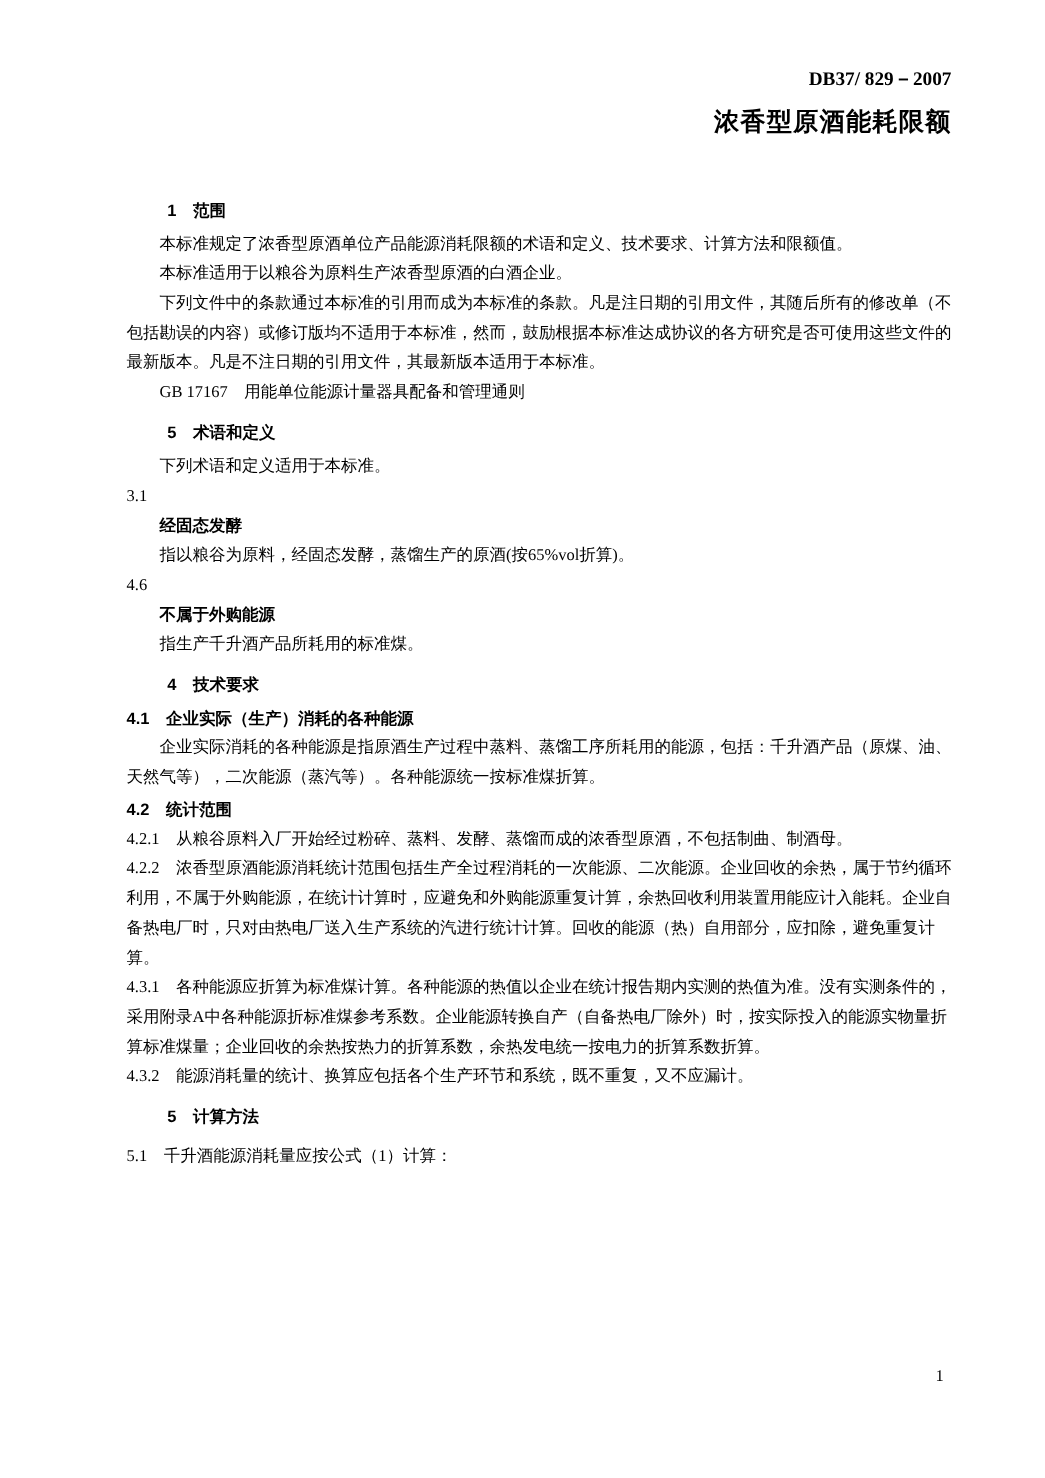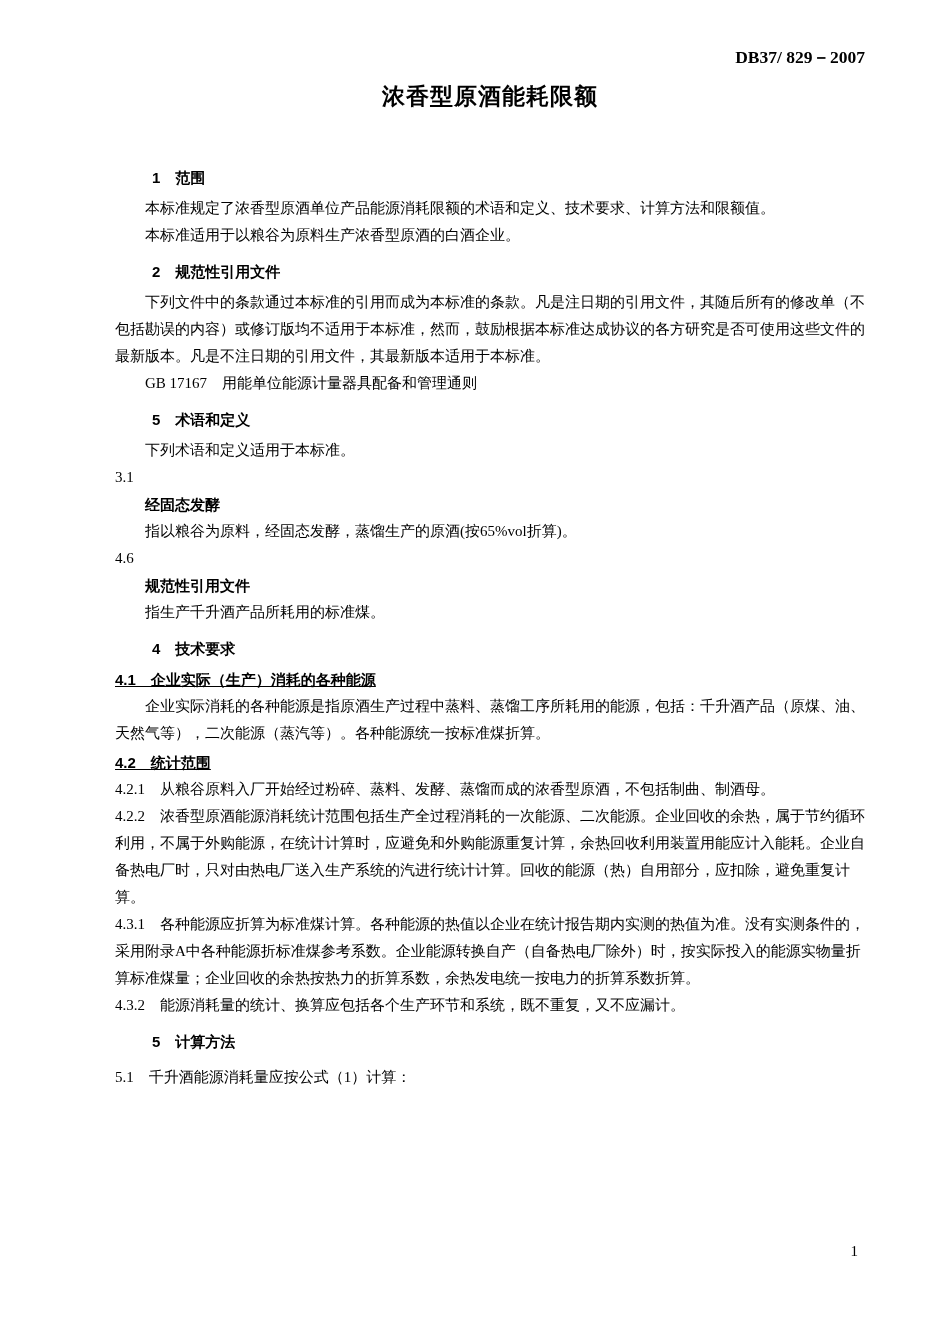--- a/index.html
+++ b/index.html
@@ -7,31 +7,31 @@
   body {
     width: 950px;
     height: 1344px;
     background: #ffffff;
     color: #000000;
     font-family: "Liberation Serif", "DejaVu Serif", serif;
     font-size: 15px;
     position: relative;
     overflow: hidden;
   }
-  .page { padding: 46px 85px 0 115px; }
+  .page { padding: 60px 85px 0 115px; }
 
   .doc-number {
     text-align: right;
     font-weight: bold;
     font-size: 17.5px;
     line-height: 23px;
     font-family: "Liberation Serif", "DejaVu Serif", serif;
   }
   .doc-title {
-    text-align: center;
+    text-align: right;
     font-weight: bold;
     font-size: 23px;
     line-height: 31px;
     margin-top: 12px;
     letter-spacing: 1px;
     font-family: "Liberation Sans", "DejaVu Sans", sans-serif;
   }
 
   .blk {
     line-height: 27px;
@@ -43,21 +43,20 @@
     font-weight: bold;
     margin-top: 9px;
     margin-bottom: 4px;
     margin-left: 37px;
   }
   .blk.h1:first-child { margin-top: 52px; }
   .blk.h2 {
     font-family: "Liberation Sans", "DejaVu Sans", sans-serif;
     font-weight: bold;
     margin-top: 2px;
-    text-decoration: underline;
   }
   .blk.para { text-indent: 2em; }
   .blk.ref { padding-left: 2em; }
   .blk.clause { }
   .blk.term {
     padding-left: 2em;
     font-weight: bold;
     font-family: "Liberation Sans", "DejaVu Sans", sans-serif;
   }
   .blk.def { padding-left: 2em; }
@@ -75,30 +74,29 @@
 </head>
 <body>
 
 <div class="page">
   <div class="doc-number">DB37/ 829－2007</div>
   <div class="doc-title">浓香型原酒能耗限额</div>
   <div>
       <div class="blk h1">1　范围</div>
       <div class="blk para">本标准规定了浓香型原酒单位产品能源消耗限额的术语和定义、技术要求、计算方法和限额值。</div>
       <div class="blk para">本标准适用于以粮谷为原料生产浓香型原酒的白酒企业。</div>
-      <div class="blk h1">2　规范性引用文件</div>
       <div class="blk para">下列文件中的条款通过本标准的引用而成为本标准的条款。凡是注日期的引用文件，其随后所有的修改单（不包括勘误的内容）或修订版均不适用于本标准，然而，鼓励根据本标准达成协议的各方研究是否可使用这些文件的最新版本。凡是不注日期的引用文件，其最新版本适用于本标准。</div>
       <div class="blk ref">GB 17167　用能单位能源计量器具配备和管理通则</div>
       <div class="blk h1">5　术语和定义</div>
       <div class="blk para">下列术语和定义适用于本标准。</div>
       <div class="blk clause">3.1</div>
       <div class="blk term">经固态发酵</div>
       <div class="blk def">指以粮谷为原料，经固态发酵，蒸馏生产的原酒(按65%vol折算)。</div>
       <div class="blk clause">4.6</div>
-      <div class="blk term">规范性引用文件</div>
+      <div class="blk term">不属于外购能源</div>
       <div class="blk def">指生产千升酒产品所耗用的标准煤。</div>
       <div class="blk h1">4　技术要求</div>
       <div class="blk h2">4.1　企业实际（生产）消耗的各种能源</div>
       <div class="blk para">企业实际消耗的各种能源是指原酒生产过程中蒸料、蒸馏工序所耗用的能源，包括：千升酒产品（原煤、油、天然气等），二次能源（蒸汽等）。各种能源统一按标准煤折算。</div>
       <div class="blk h2">4.2　统计范围</div>
       <div class="blk flush">4.2.1　从粮谷原料入厂开始经过粉碎、蒸料、发酵、蒸馏而成的浓香型原酒，不包括制曲、制酒母。</div>
       <div class="blk flush">4.2.2　浓香型原酒能源消耗统计范围包括生产全过程消耗的一次能源、二次能源。企业回收的余热，属于节约循环利用，不属于外购能源，在统计计算时，应避免和外购能源重复计算，余热回收利用装置用能应计入能耗。企业自备热电厂时，只对由热电厂送入生产系统的汽进行统计计算。回收的能源（热）自用部分，应扣除，避免重复计算。</div>
       <div class="blk flush">4.3.1　各种能源应折算为标准煤计算。各种能源的热值以企业在统计报告期内实测的热值为准。没有实测条件的，采用附录A中各种能源折标准煤参考系数。企业能源转换自产（自备热电厂除外）时，按实际投入的能源实物量折算标准煤量；企业回收的余热按热力的折算系数，余热发电统一按电力的折算系数折算。</div>
       <div class="blk flush">4.3.2　能源消耗量的统计、换算应包括各个生产环节和系统，既不重复，又不应漏计。</div>
       <div class="blk h1">5　计算方法</div>

